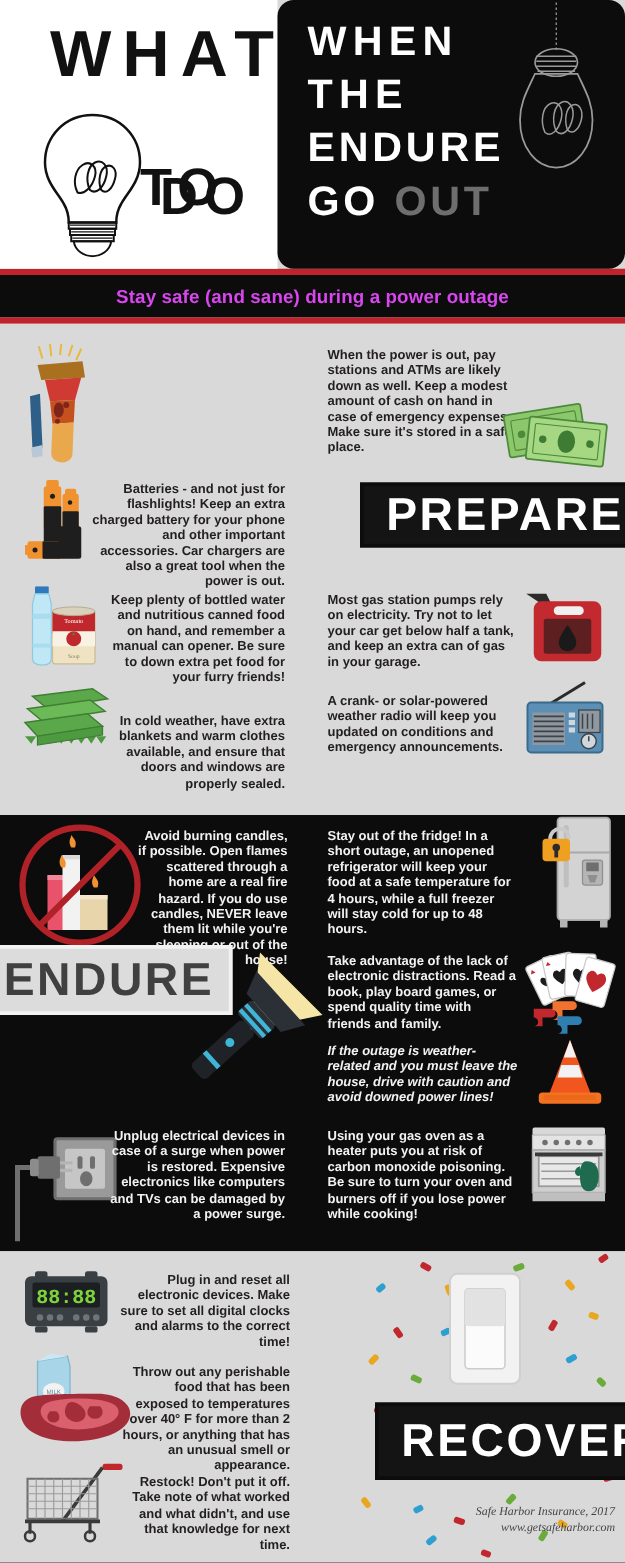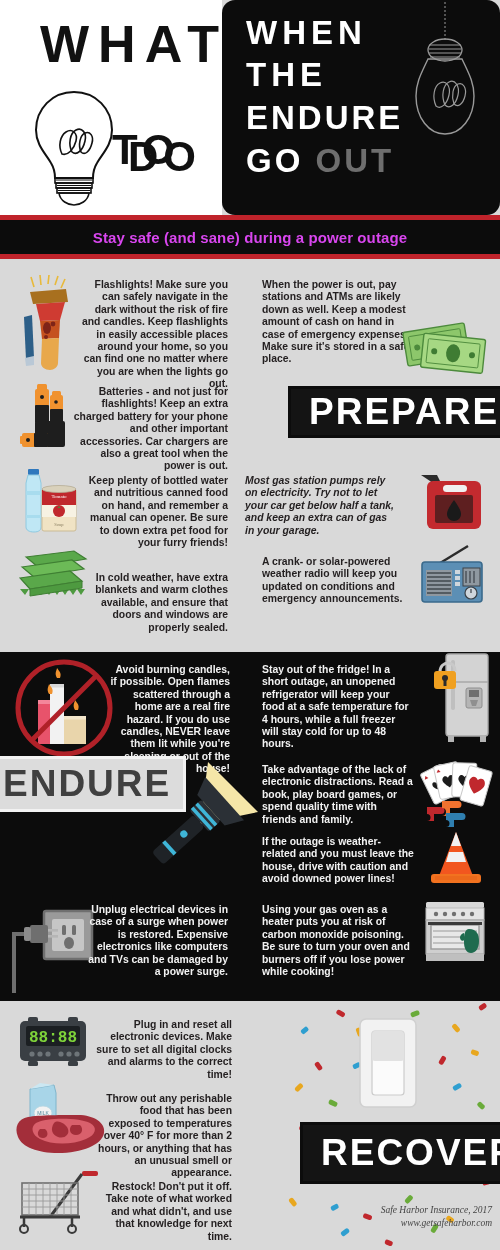--- a/index.html
+++ b/index.html
@@ -161,23 +161,20 @@
         <path d="M20 29 L49 27 L44 45 L24 46 Z" fill="#cf3b32"></path>
         <path d="M24 46 L44 45 L43 63 L26 64 Z" fill="#c5511f"></path>
         <path d="M26 64 L43 63 L42 88 C42 92 38 95 34 95 C29 95 25 92 25 88 Z" fill="#e8a84b"></path>
         <ellipse cx="31" cy="53" rx="4" ry="6" fill="#7e2418"></ellipse>
         <circle cx="37" cy="49" r="2.4" fill="#7e2418"></circle>
         <circle cx="30" cy="62" r="2" fill="#7e2418"></circle>
         <path d="M8 42 L16 40 L18 83 L10 85 Z" fill="#2d5f88"></path>
         <path d="M9 83 L18 81 L18 90 L10 91 Z" fill="#b9c8d6"></path>
       </svg>
     </div>
-    <div class="tip" style="left:78px; top:20px; width:150px;">
-      <div class="txt txt-right">Flashlights! Make sure you can safely navigate in the dark without the risk of fire and candles. Keep flashlights in easily accessible places around your home, so you can find one no matter where you are when the lights go out.</div>
-    </div>
 
     <div class="tip" style="left:262px; top:20px; width:152px;">
       <div class="txt txt-left">When the power is out, pay stations and ATMs are likely down as well. Keep a modest amount of cash on hand in case of emergency expenses. Make sure it's stored in a safe place.</div>
     </div>
     <div class="icon-box" style="left:400px; top:55px;">
       <svg width="92" height="72" viewBox="0 0 92 72">
         <g transform="rotate(-9 46 36)">
           <rect x="6" y="12" width="62" height="34" rx="2" fill="#8dc76b" stroke="#4c8a3c" stroke-width="1.4"></rect>
           <rect x="11" y="17" width="52" height="24" rx="1" fill="none" stroke="#4c8a3c" stroke-width="0.9"></rect>
           <ellipse cx="37" cy="29" rx="7" ry="9" fill="#4c8a3c"></ellipse>
@@ -232,21 +229,21 @@
         <circle cx="45" cy="42" r="6" fill="#c0282d"></circle>
         <path d="M45 37 l1.5 2 l-3 0 z" fill="#4a8a3c"></path>
         <text x="45" y="29" font-size="5" fill="#ffffff" text-anchor="middle" font-family="Liberation Serif, serif">Tomato</text>
         <text x="45" y="57" font-size="4.5" fill="#8b7f62" text-anchor="middle" font-family="Liberation Serif, serif">Soup</text>
       </svg>
     </div>
     <div class="tip" style="left:80px; top:216px; width:148px;">
       <div class="txt txt-right">Keep plenty of  bottled water and nutritious canned food on hand, and remember a manual can opener. Be sure to down extra pet food for your furry friends!</div>
     </div>
 
-    <div class="tip" style="left:245px; top:216px; width:152px;font-style:italic;">
+    <div class="tip" style="left:262px; top:216px; width:152px;">
       <div class="txt txt-left">Most gas station pumps rely on electricity. Try not  to let your car get below half a tank, and keep an extra can of gas in your garage.</div>
     </div>
     <div class="icon-box" style="left:417px; top:210px;">
       <svg width="70" height="64" viewBox="0 0 70 64">
         <path d="M4 6 L20 6 L24 14 L16 14 Z" fill="#2b2b2b"></path>
         <rect x="10" y="12" width="54" height="48" rx="6" fill="#c32a2f"></rect>
         <rect x="26" y="16" width="24" height="7" rx="3.5" fill="#f0f0f0"></rect>
         <rect x="18" y="26" width="38" height="28" rx="2" fill="#5e1f20"></rect>
         <path d="M37 31 C32 38 30 42 30 45 C30 49 33 52 37 52 C41 52 44 49 44 45 C44 42 42 38 37 31 Z" fill="#1a1a1a"></path>
       </svg>
@@ -383,21 +380,21 @@
               <rect x="42" y="10" width="24" height="36" rx="2.5" fill="#fff" stroke="#c8c8c8" stroke-width="1"></rect>
             <path d="M54 22 c-4 -5 -8 -1 -8 3 c0 5 8 11 8 11 c0 0 8 -6 8 -11 c0 -4 -4 -8 -8 -3z" fill="#c0282d"></path>
             </g>
         </g>
         <path d="M14 48 h7 a3.5 3.5 0 0 1 0 7 h-7 v7 h-7 a3.5 3.5 0 0 0 0 -7 v-7 z" fill="#c0282d" transform="translate(0,2)"></path>
         <path d="M30 44 h8 a3.5 3.5 0 0 1 0 7 h-8 v8 h-8 a3.5 3.5 0 0 0 0 -8 v-7 z" fill="#f0722f"></path>
         <path d="M34 56 h8 a3.5 3.5 0 0 1 0 7 h-8 v7 h-8 a3.5 3.5 0 0 0 0 -7 v-7 z" fill="#2f7fb0"></path>
       </svg>
     </div>
 
-    <div class="tip" style="left:262px; top:184px; width:152px;">
+    <div class="tip" style="left:262px; top:184px; width:152px;font-style:italic;">
       <div class="txt txt-left">If the outage is weather-related and you must leave the house, drive with caution and avoid downed power lines!</div>
     </div>
     <div class="icon-box" style="left:425px; top:178px;">
       <svg width="62" height="56" viewBox="0 0 62 56">
         <path d="M31 2 L48 46 L14 46 Z" fill="#f2561f"></path>
         <path d="M31 2 L36 16 L26 16 Z" fill="#f2f2f2"></path>
         <path d="M24 22 L38 22 L41 32 L21 32 Z" fill="#f2f2f2"></path>
         <rect x="6" y="44" width="50" height="9" rx="3" fill="#f2721f"></rect>
         <rect x="10" y="46" width="42" height="4" fill="#e8641a" opacity="0.6"></rect>
       </svg>

